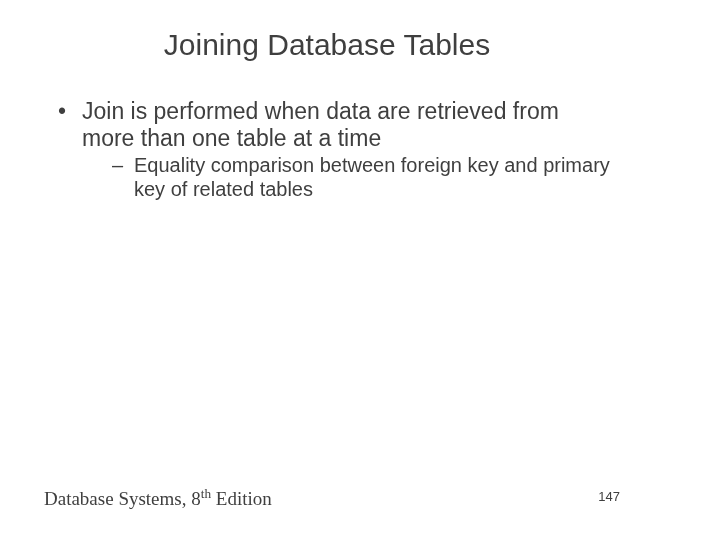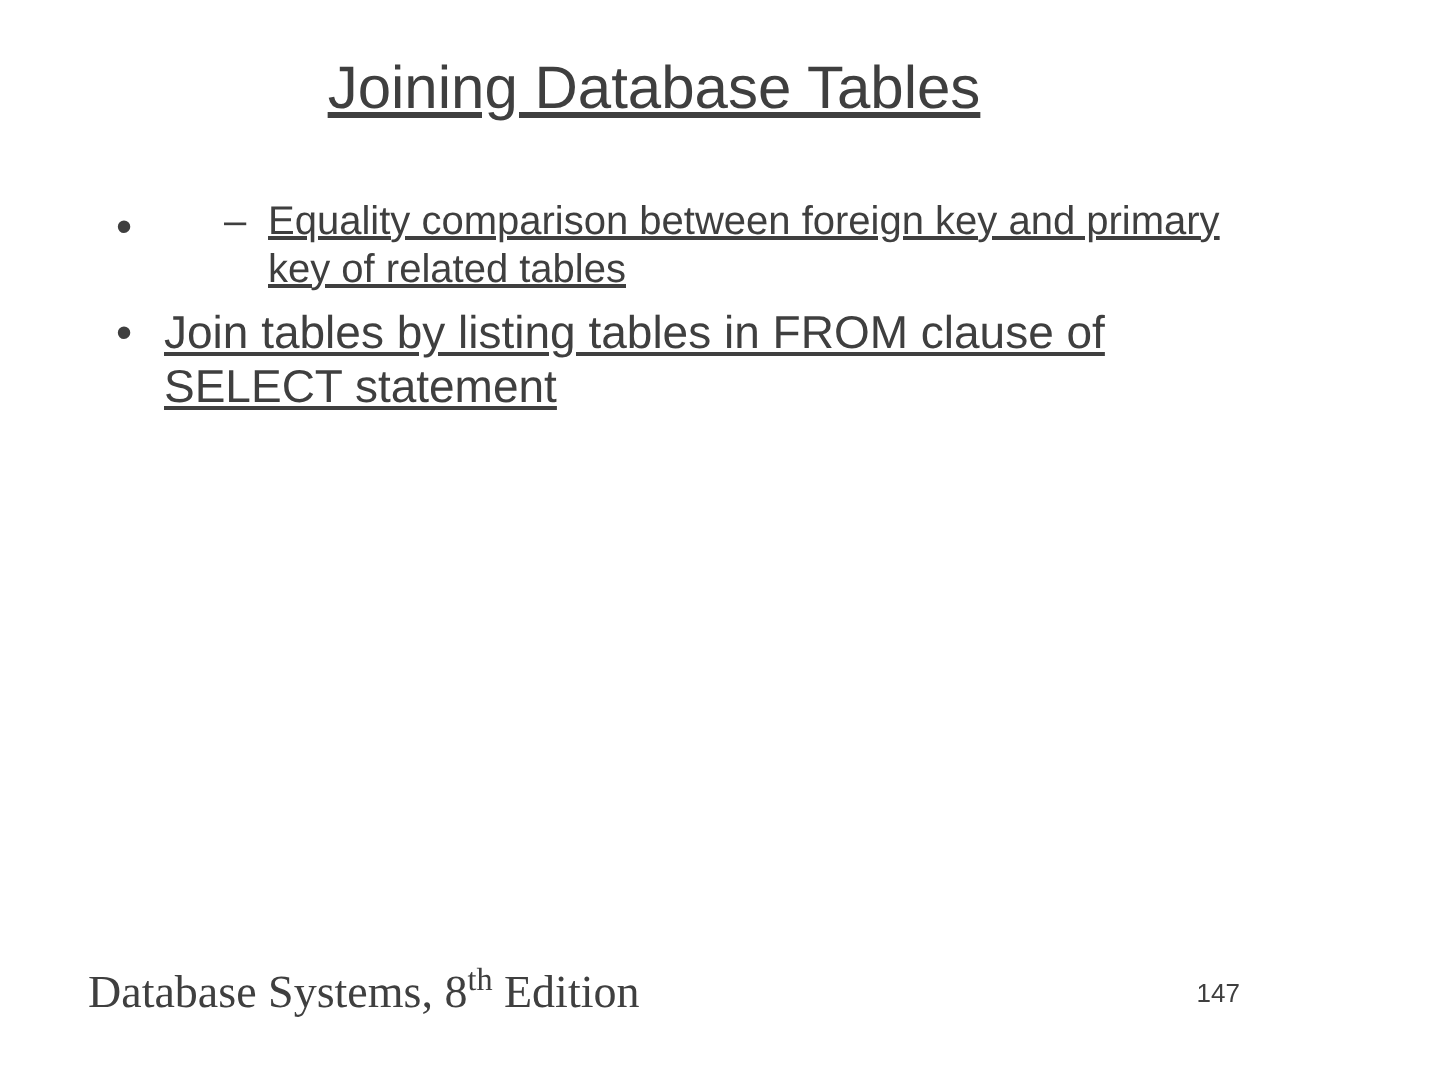--- a/index.html
+++ b/index.html
@@ -11,21 +11,20 @@
     font-family: Arial, Helvetica, sans-serif;
     color: #3f3f3f;
     position: relative;
     overflow: hidden;
   }
   .slide {
     width: 654px;
     height: 540px;
     position: relative;
     box-sizing: border-box;
-    text-decoration: underline;
   }
   .title {
     text-align: center;
     font-size: 30px;
     padding-top: 28px;
     padding-bottom: 36px;
     color: #3f3f3f;
   }
   .content {
     padding-left: 54px;
@@ -67,21 +66,21 @@
     position: absolute;
     left: 0;
     top: 0;
     color: #3f3f3f;
   }
   .footer-left {
     position: absolute;
     left: 44px;
     bottom: 30px;
     font-family: "Times New Roman", Times, serif;
-    font-size: 23px;
+    font-size: 19px;
     color: #3f3f3f;
   }
   .footer-left sup {
     font-size: 0.7em;
     vertical-align: super;
   }
   .footer-right {
     position: absolute;
     right: 34px;
     bottom: 36px;
@@ -93,28 +92,26 @@
 </head>
 <body>
 
 <div class="slide">
 
   <div class="title">Joining Database Tables</div>
 
   <div class="content">
     <ul class="level1">
       <li>
+        <span>Join is performed when data are retrieved from more than one table at a time</span>
         <ul class="level2">
           <li>
             <span>Equality comparison between foreign key and primary key of related tables</span>
           </li>
         </ul>
-      </li>
-      <li>
-        <span>Join tables by listing tables in FROM clause of SELECT statement</span>
       </li>
     </ul>
   </div>
 
   <div class="footer-left">
     <span>Database Systems, 8</span><sup>th</sup><span> Edition</span>
   </div>
 
   <div class="footer-right">147</div>
 

